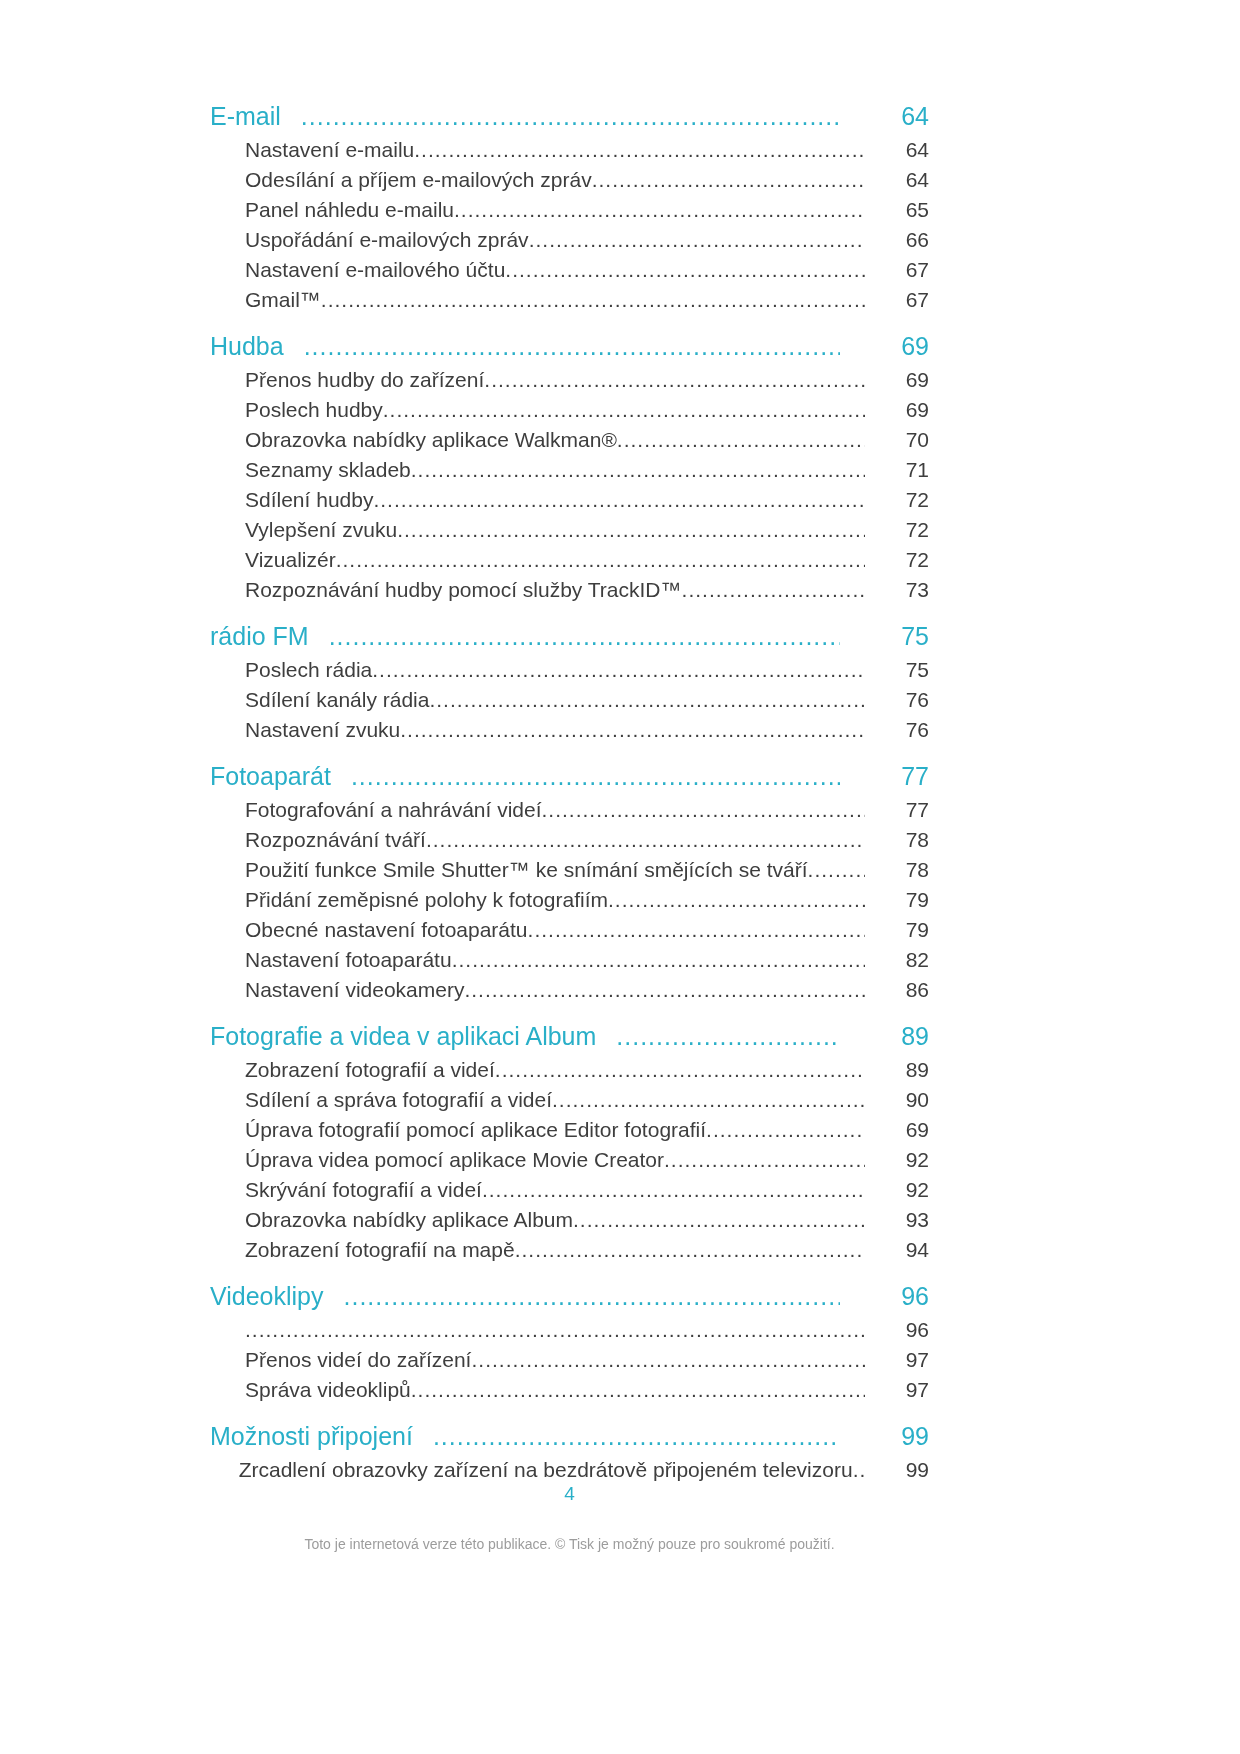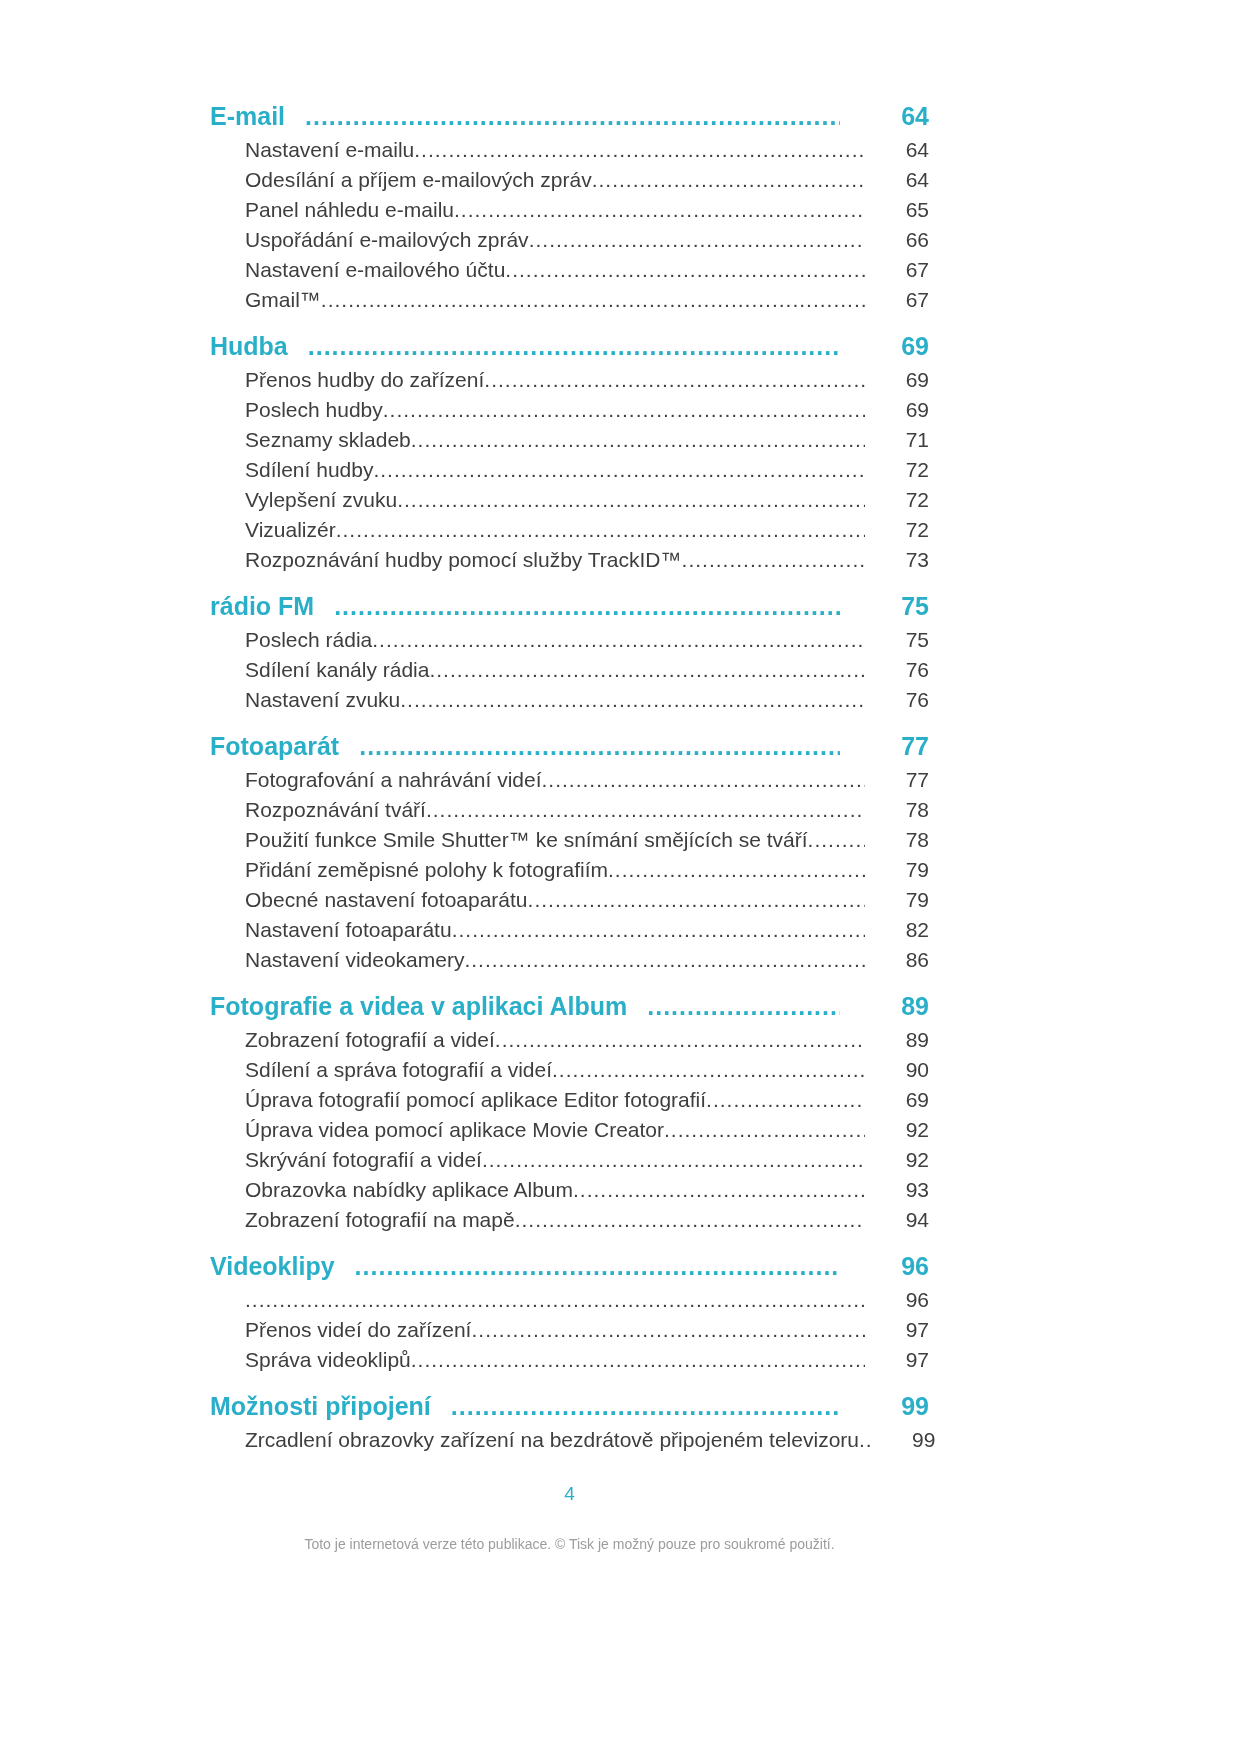--- a/index.html
+++ b/index.html
@@ -26,28 +26,28 @@
   .toc-row {
     display: flex;
     align-items: baseline;
     font-size: 21px;
     line-height: 30px;
     color: var(--text);
     cursor: pointer;
   }
   .toc-row.heading {
     font-size: 25px;
-    font-weight: 700;
+    font-weight: 400;
     color: var(--accent);
     line-height: 37px;
     margin-top: 13px;
     gap: 20px;
   }
   .toc-row.heading:first-child { margin-top: 0; }
-  .toc-row.item { padding-left: 35px; }
+  .toc-row.item { padding-left: 35px; justify-content: flex-end; }
   .toc-title { white-space: nowrap; }
   .toc-dots {
     flex: 1 1 auto;
     overflow: hidden;
     white-space: nowrap;
     letter-spacing: 1px;
     min-width: 12px;
   }
   .toc-dots::after {
     content: "..............................................................................................................................................................................................................................................................";
@@ -122,20 +122,25 @@
         <span class="toc-title">Přenos hudby do zařízení</span>
         <span class="toc-dots"></span>
         <span class="toc-page">69</span>
       </div>
       <div class="toc-row item">
         <span class="toc-title">Poslech hudby</span>
         <span class="toc-dots"></span>
         <span class="toc-page">69</span>
       </div>
       <div class="toc-row item">
+        <span class="toc-title">Obrazovka nabídky aplikace Walkman®</span>
+        <span class="toc-dots"></span>
+        <span class="toc-page">70</span>
+      </div>
+      <div class="toc-row item">
         <span class="toc-title">Seznamy skladeb</span>
         <span class="toc-dots"></span>
         <span class="toc-page">71</span>
       </div>
       <div class="toc-row item">
         <span class="toc-title">Sdílení hudby</span>
         <span class="toc-dots"></span>
         <span class="toc-page">72</span>
       </div>
       <div class="toc-row item">

